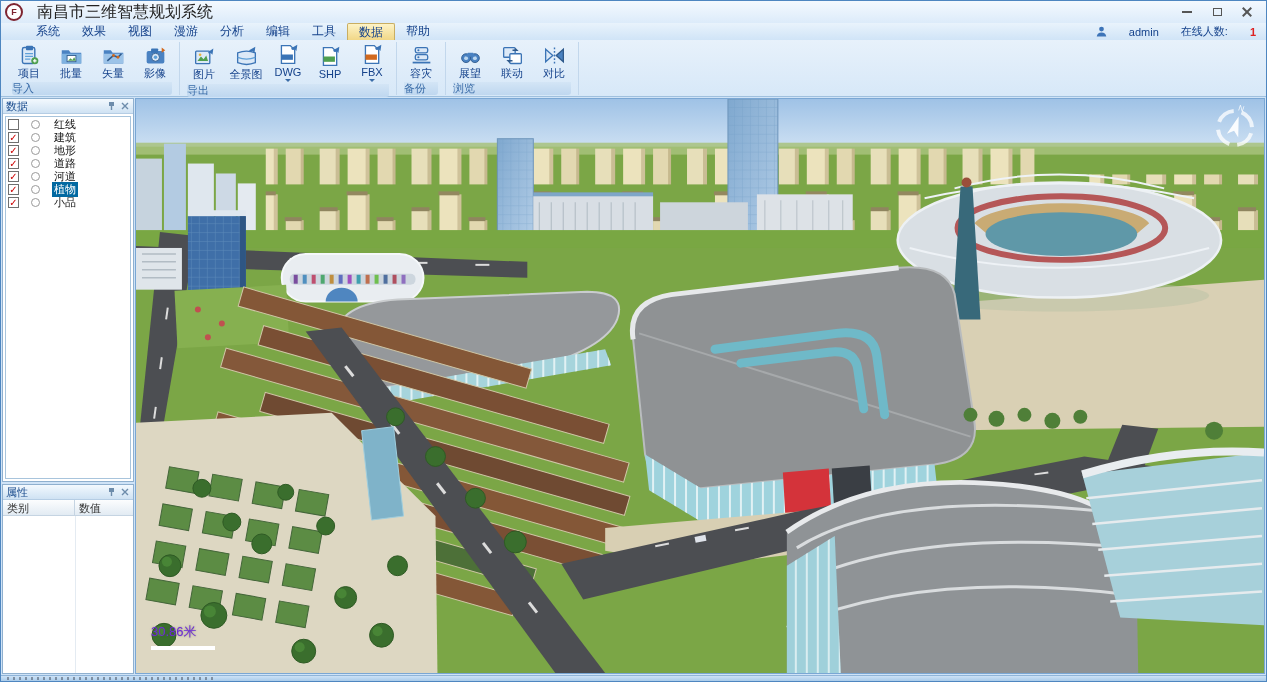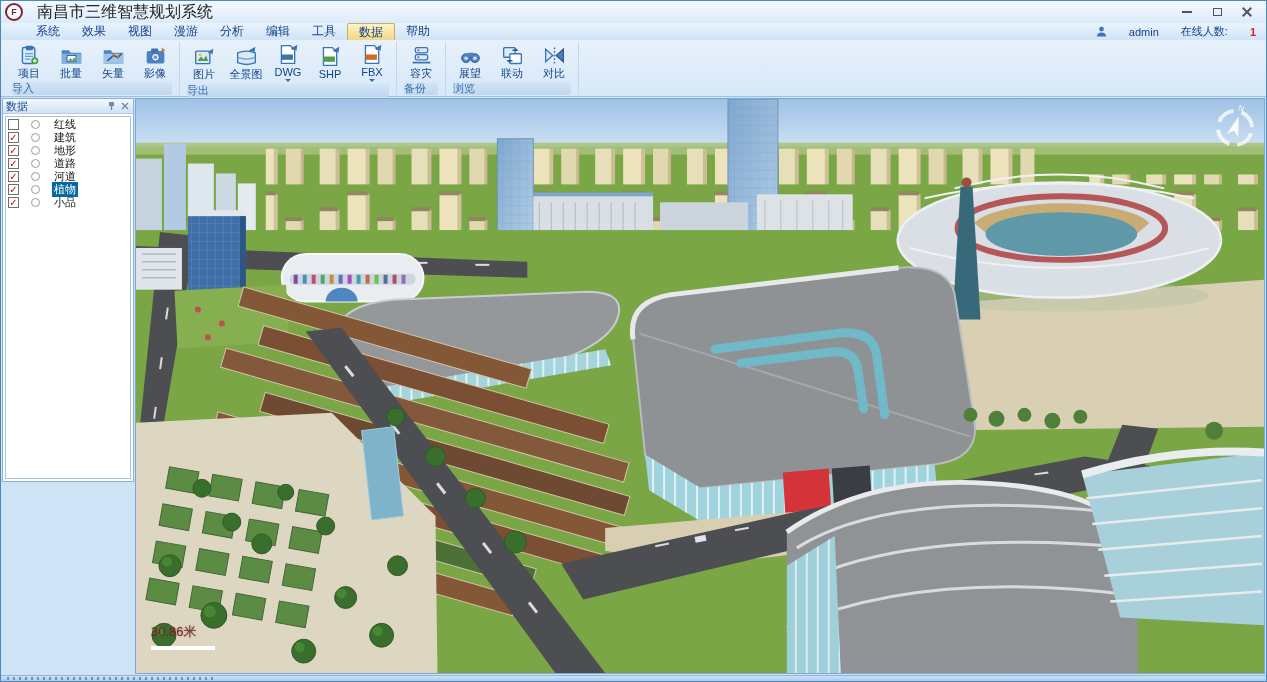--- a/index.html
+++ b/index.html
@@ -73,21 +73,21 @@
     border-right:1px solid #c5d4e2;padding:1px 4px}
   .pcol.c1{width:72px;flex:none}
   .pcol.c2{flex:1;border-right:none}
   .props-body{flex:1;position:relative;background:#fff}
   .props-body .vline{position:absolute;left:72px;top:0;bottom:0;width:1px;background:#e4ebf2}
 
   
   .viewport{flex:1;position:relative;border:1px solid #7aa7d4;margin:1px 1px 1px 0;
     overflow:hidden;background:#9cc0e4}
   svg.scene{position:absolute;inset:0;width:100%;height:100%;display:block}
-  .scalebox{position:absolute;left:15px;top:524px;color:#7f1d1d;font-size:13px;
+  .scalebox{position:absolute;left:15px;top:524px;color:#6d28d9;font-size:13px;
     text-shadow:0 0 2px rgba(80,80,80,.6)}
   .scalebar{width:64px;height:4px;background:#fff;margin-top:5px}
   .compass{position:absolute;right:6px;top:6px;width:46px;height:46px}
 
   
   .statusbar{height:6px;flex:none;background:linear-gradient(#cde2f6,#a9cbea);
     border-top:1px solid #8fb4d8;overflow:hidden}
   .statusbar .sliver{margin:1px 0 0 6px;width:210px;height:3px;opacity:.55;
     background:repeating-linear-gradient(90deg,#4a5566 0 2px,transparent 2px 6px)}
 </style>
@@ -330,20 +330,44 @@
             <span class="lbl">植物</span>
           </div>
           <div class="layer-row">
             <span class="cb checked"></span>
             <span class="radio"></span>
             <span class="lbl">小品</span>
           </div>
         </div>
       </div>
 
+      <div class="panel panel-props">
+        <div class="panel-hdr">
+          <span>属性</span>
+          <span class="sp"></span>
+          <span class="hdr-ico">
+            <svg width="9" height="10" viewBox="0 0 9 10">
+                <rect x="2" y="1" width="5" height="4" fill="#6d8cab"></rect>
+                <path d="M4.5 5v4" stroke="#6d8cab" stroke-width="1.4"></path>
+              </svg>
+          </span>
+          <span class="hdr-ico">
+            <svg width="8" height="8" viewBox="0 0 8 8">
+                <path d="M1 1l6 6M7 1l-6 6" stroke="#6d8cab" stroke-width="1.4"></path>
+              </svg>
+          </span>
+        </div>
+        <div class="props-cols">
+          <div class="pcol c1">类别</div>
+          <div class="pcol c2">数值</div>
+        </div>
+        <div class="props-body">
+          <div class="vline"></div>
+        </div>
+      </div>
     </div>
 
     <div class="viewport">
       <svg class="scene" viewBox="0 0 1130 578" preserveAspectRatio="none">
         <defs>
           <linearGradient id="sky" x1="0" y1="0" x2="0" y2="1">
             <stop offset="0" stop-color="#9fc2e6"></stop>
               <stop offset="1" stop-color="#e8f2fa"></stop>
           </linearGradient>
           <linearGradient id="glass" x1="0" y1="0" x2="1" y2="1">

